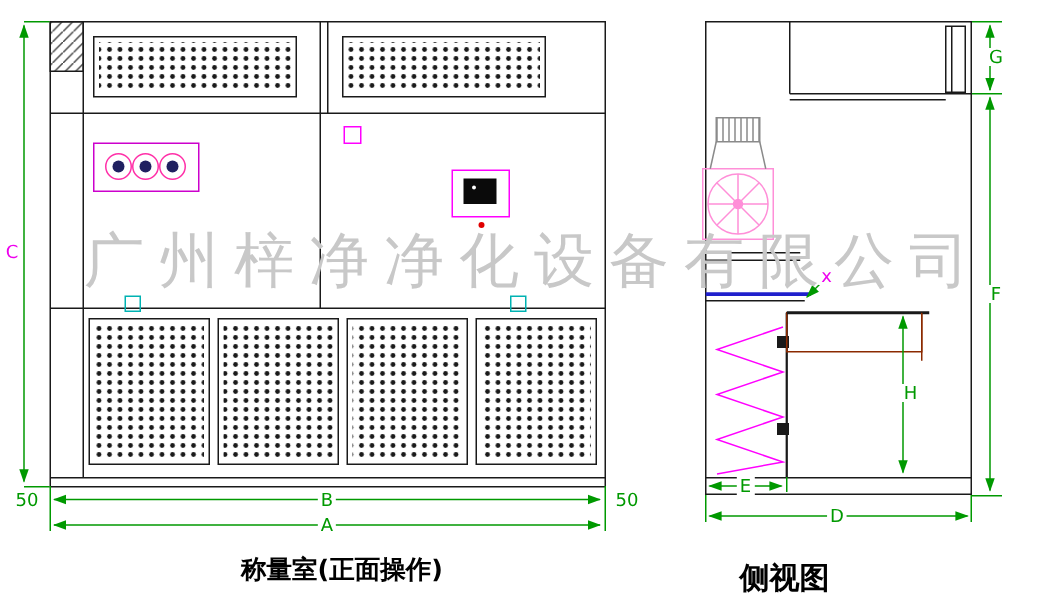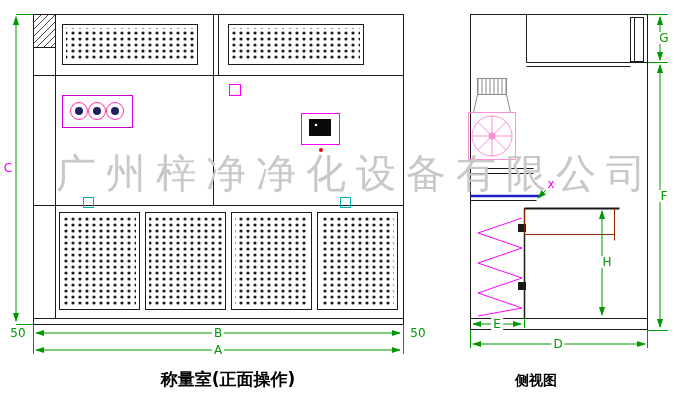--- a/index.html
+++ b/index.html
@@ -168,15 +168,15 @@
 <div class="lbl" style="left:218px;top:350px">A</div>
 
 <div class="lbl" style="left:664px;top:38px">G</div>
 <div class="lbl" style="left:664px;top:196px">F</div>
 <div class="lbl accent" style="left:551px;top:184px">x</div>
 <div class="lbl" style="left:607px;top:262px">H</div>
 <div class="lbl" style="left:497px;top:324px">E</div>
 <div class="lbl" style="left:558px;top:344px">D</div>
 
 <div class="caption" style="left:228px;top:368px;font-size:17px">称量室(正面操作)</div>
-<div class="caption" style="left:536px;top:372px;font-size:14px">侧视图</div>
+<div class="caption" style="left:523px;top:372px;font-size:20px">侧视图</div>
 
 </div>
 
 </body></html>

